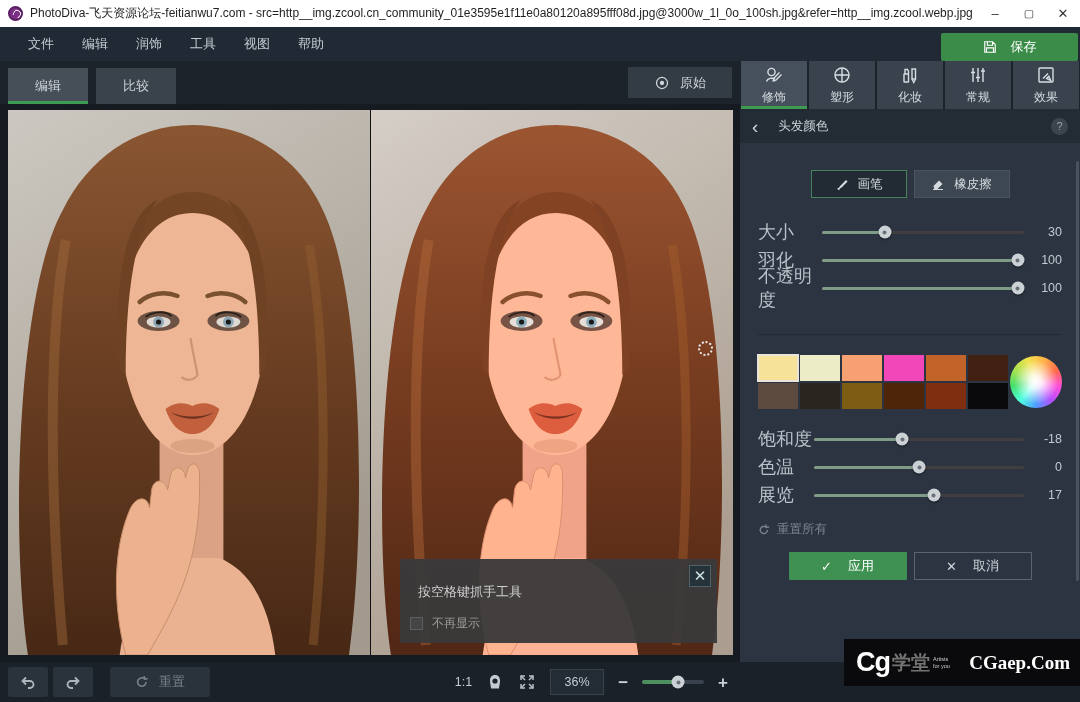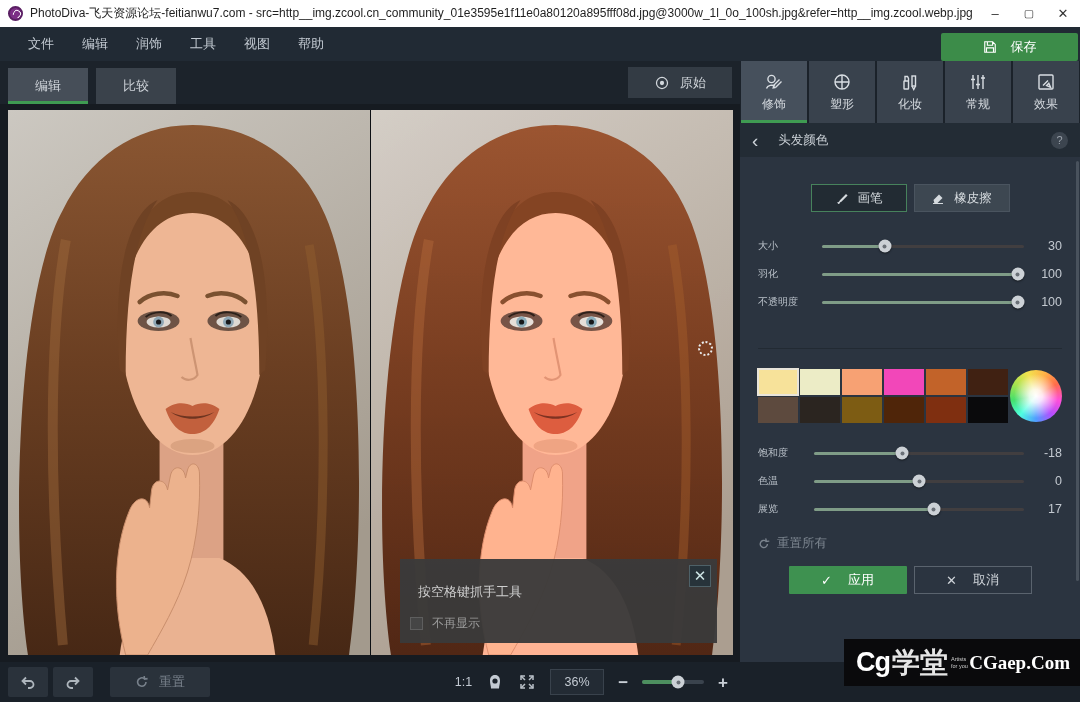--- a/index.html
+++ b/index.html
@@ -53,21 +53,21 @@
   .tooltip-text { position:absolute; left:18px; top:24px; font-size:13px; color:#cfcfcf; }
   .tooltip-check { position:absolute; left:10px; top:56px; display:flex; align-items:center; gap:9px; }
   .cb { width:13px; height:13px; background:#454545; border:1px solid #5e5e5e; }
   .cb-label { font-size:12px; color:#9b9b9b; }
   .tooltip-close { position:absolute; top:6px; right:6px; width:22px; height:22px; background:#27333a;
                    border:1px solid #4e6168; color:#cfe6e6; display:flex; align-items:center; justify-content:center;
                    font-size:15px; }
 
   
   .panel { position:relative; width:340px; background:#2b3440; }
-  .panel-tabs { display:grid; grid-template-columns:repeat(5,1fr); gap:2px; height:62px; background:#1b222a; padding:0 1px; }
+  .panel-tabs { display:grid; grid-template-columns:repeat(5,1fr); gap:2px; height:48px; background:#1b222a; padding:0 1px; }
   .ptab { background:#39424d; display:flex; flex-direction:column; align-items:center; justify-content:center;
           gap:4px; position:relative; }
   .ptab.active { background:#46505c; }
   .ptab.active::after { content:""; position:absolute; left:0; right:0; bottom:0; height:3px; background:#3f9b52; }
   .ptab .ico { width:20px; height:20px; }
   .ptab .ico svg { width:20px; height:20px; stroke:#d9dee3; fill:none; stroke-width:1.4; }
   .ptab .lbl { font-size:12px; color:#d4d9de; }
 
   .panel-header { height:34px; background:#232c35; display:flex; align-items:center; padding:0 12px; }
   .back-chev { color:#cfd5db; font-size:19px; line-height:1; }
@@ -79,21 +79,21 @@
   .panel-desc { margin-top:22px; font-size:12.5px; color:#8f98a2; }
 
   .tool-row { margin-top:27px; display:flex; justify-content:center; gap:7px; }
   .tool-btn { width:96px; height:28px; display:flex; align-items:center; justify-content:center; gap:9px;
               font-size:12.5px; color:#d5dade; background:#3d4751; border:1px solid #4a545f; }
   .tool-btn.active { background:#222b33; border:1px solid #47825c; }
   .tool-btn svg { width:14px; height:14px; }
 
   .sliders { margin-top:20px; }
   .slider-row { display:flex; align-items:center; height:28px; }
-  .s-label { width:64px; font-size:10px; color:#b9c0c8; flex:0 0 auto; }
+  .s-label { width:64px; font-size:18px; color:#b9c0c8; flex:0 0 auto; }
   .s-track { flex:1; height:3px; background:#413e40; position:relative; border-radius:2px; }
   .s-fill { position:absolute; left:0; top:0; bottom:0; background:#7f9c87; border-radius:2px; }
   .s-thumb { position:absolute; top:50%; width:13px; height:13px; border-radius:50%; background:#ccd1d6;
              transform:translate(-50%,-50%); box-shadow:0 1px 2px rgba(0,0,0,.5); }
   .s-thumb::after { content:""; position:absolute; left:4.5px; top:4.5px; width:4px; height:4px; border-radius:50%; background:#6a7077; }
   .s-value { width:38px; text-align:right; font-size:12.5px; color:#c3c9d0; flex:0 0 auto; }
 
   .swatch-section { margin-top:32px; padding-top:20px; border-top:1px solid #222a33; display:flex; align-items:center; }
   .swatch-grid { display:grid; grid-template-columns:repeat(6,40px); grid-auto-rows:26px; gap:2px; }
   .swatch { width:40px; height:26px; }
@@ -133,21 +133,21 @@
   .zoom-track { width:62px; height:4px; background:#3a434d; border-radius:2px; position:relative; }
   .zoom-fill { position:absolute; left:0; top:0; bottom:0; background:#4d8f5f; border-radius:2px; }
   .zoom-thumb { position:absolute; top:50%; width:13px; height:13px; border-radius:50%; background:#ccd1d6;
               transform:translate(-50%,-50%); }
   .zoom-thumb::after { content:""; position:absolute; left:4.5px; top:4.5px; width:4px; height:4px; border-radius:50%; background:#6a7077; }
 
   
   .watermark { position:absolute; right:0; bottom:16px; width:236px; height:47px; background:#0a0a0c;
                display:flex; align-items:center; padding:0 10px 0 12px; }
   .wm-logo { color:#fff; font-size:27px; font-weight:800; letter-spacing:-1px; }
-  .wm-cn { color:#e5e5e5; font-size:28px; font-weight:700; margin-left:2px; }
+  .wm-cn { color:#737373; font-size:19px; font-weight:700; margin-left:2px; }
   .wm-tag { margin-left:3px; display:flex; flex-direction:column; line-height:1.1; }
   .wm-tag span { color:#cfcfcf; font-size:5.5px; }
   .wm-site { margin-left:auto; color:#fff; font-size:19px; font-weight:700; font-family:"Liberation Serif", serif; }
 </style>
 </head>
 <body>
 
 <svg width="0" height="0" style="position:absolute">
   <defs>
     <linearGradient id="bgG" x1="0" y1="0" x2="0.4" y2="1">

